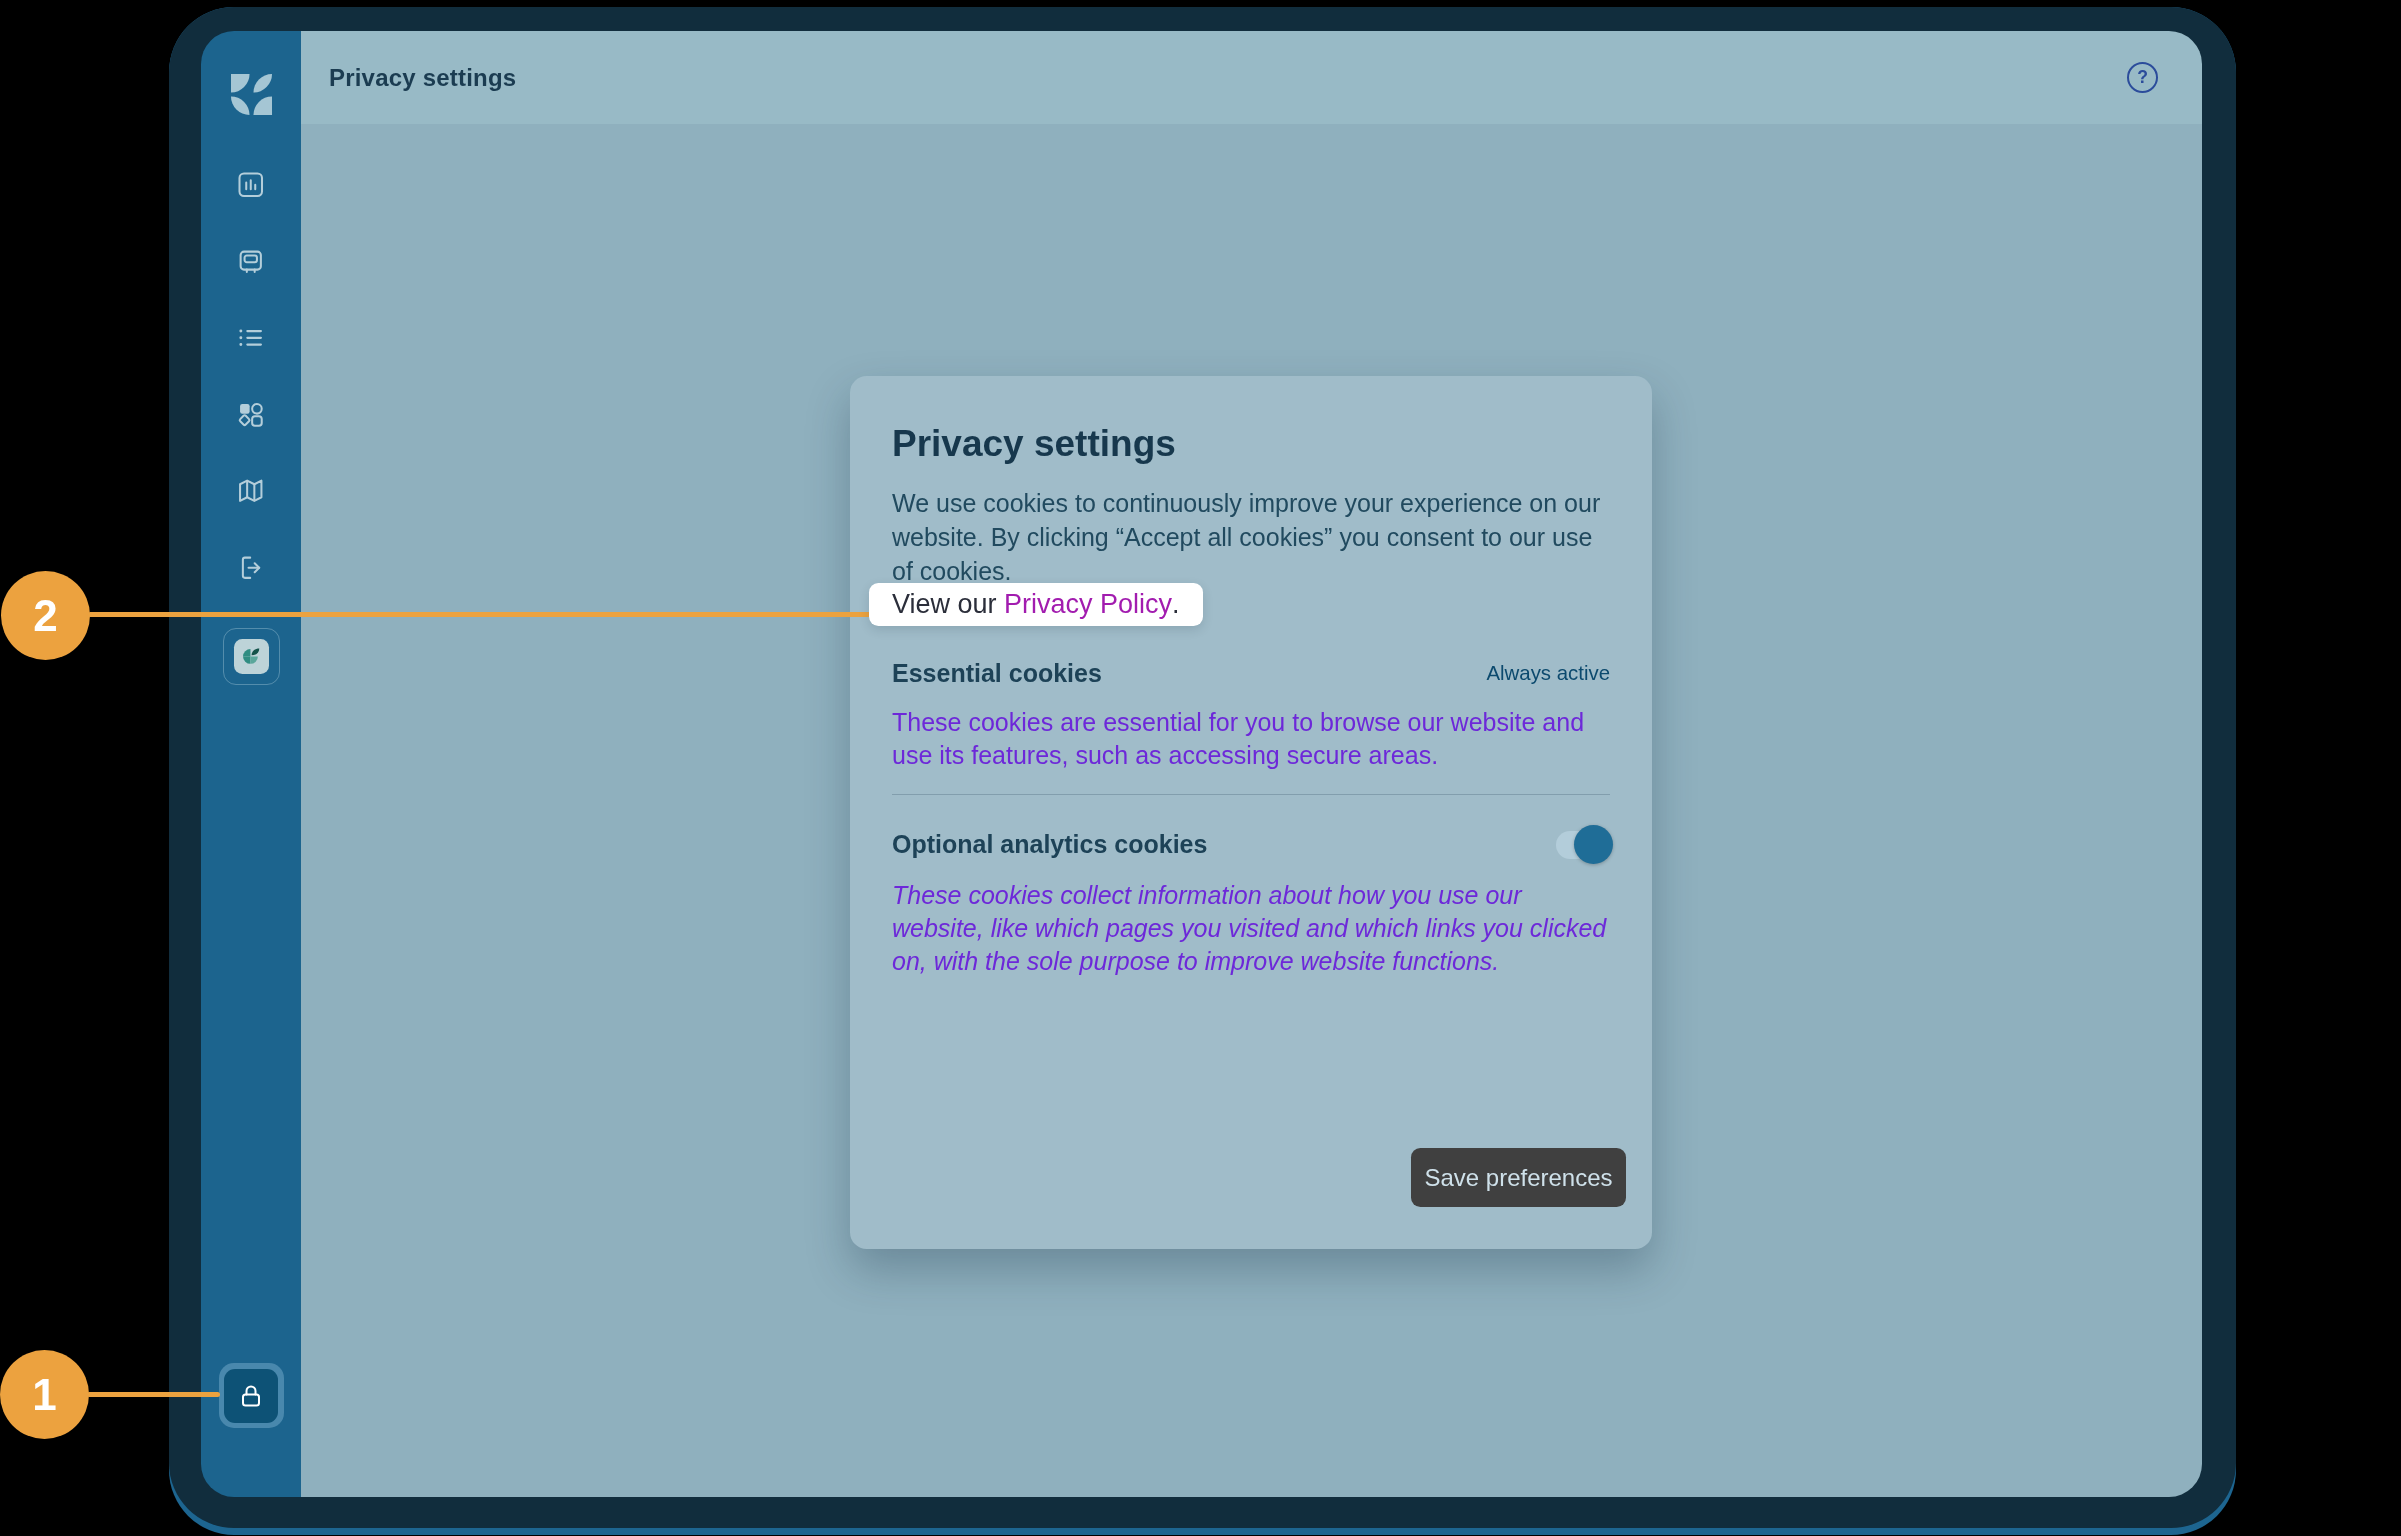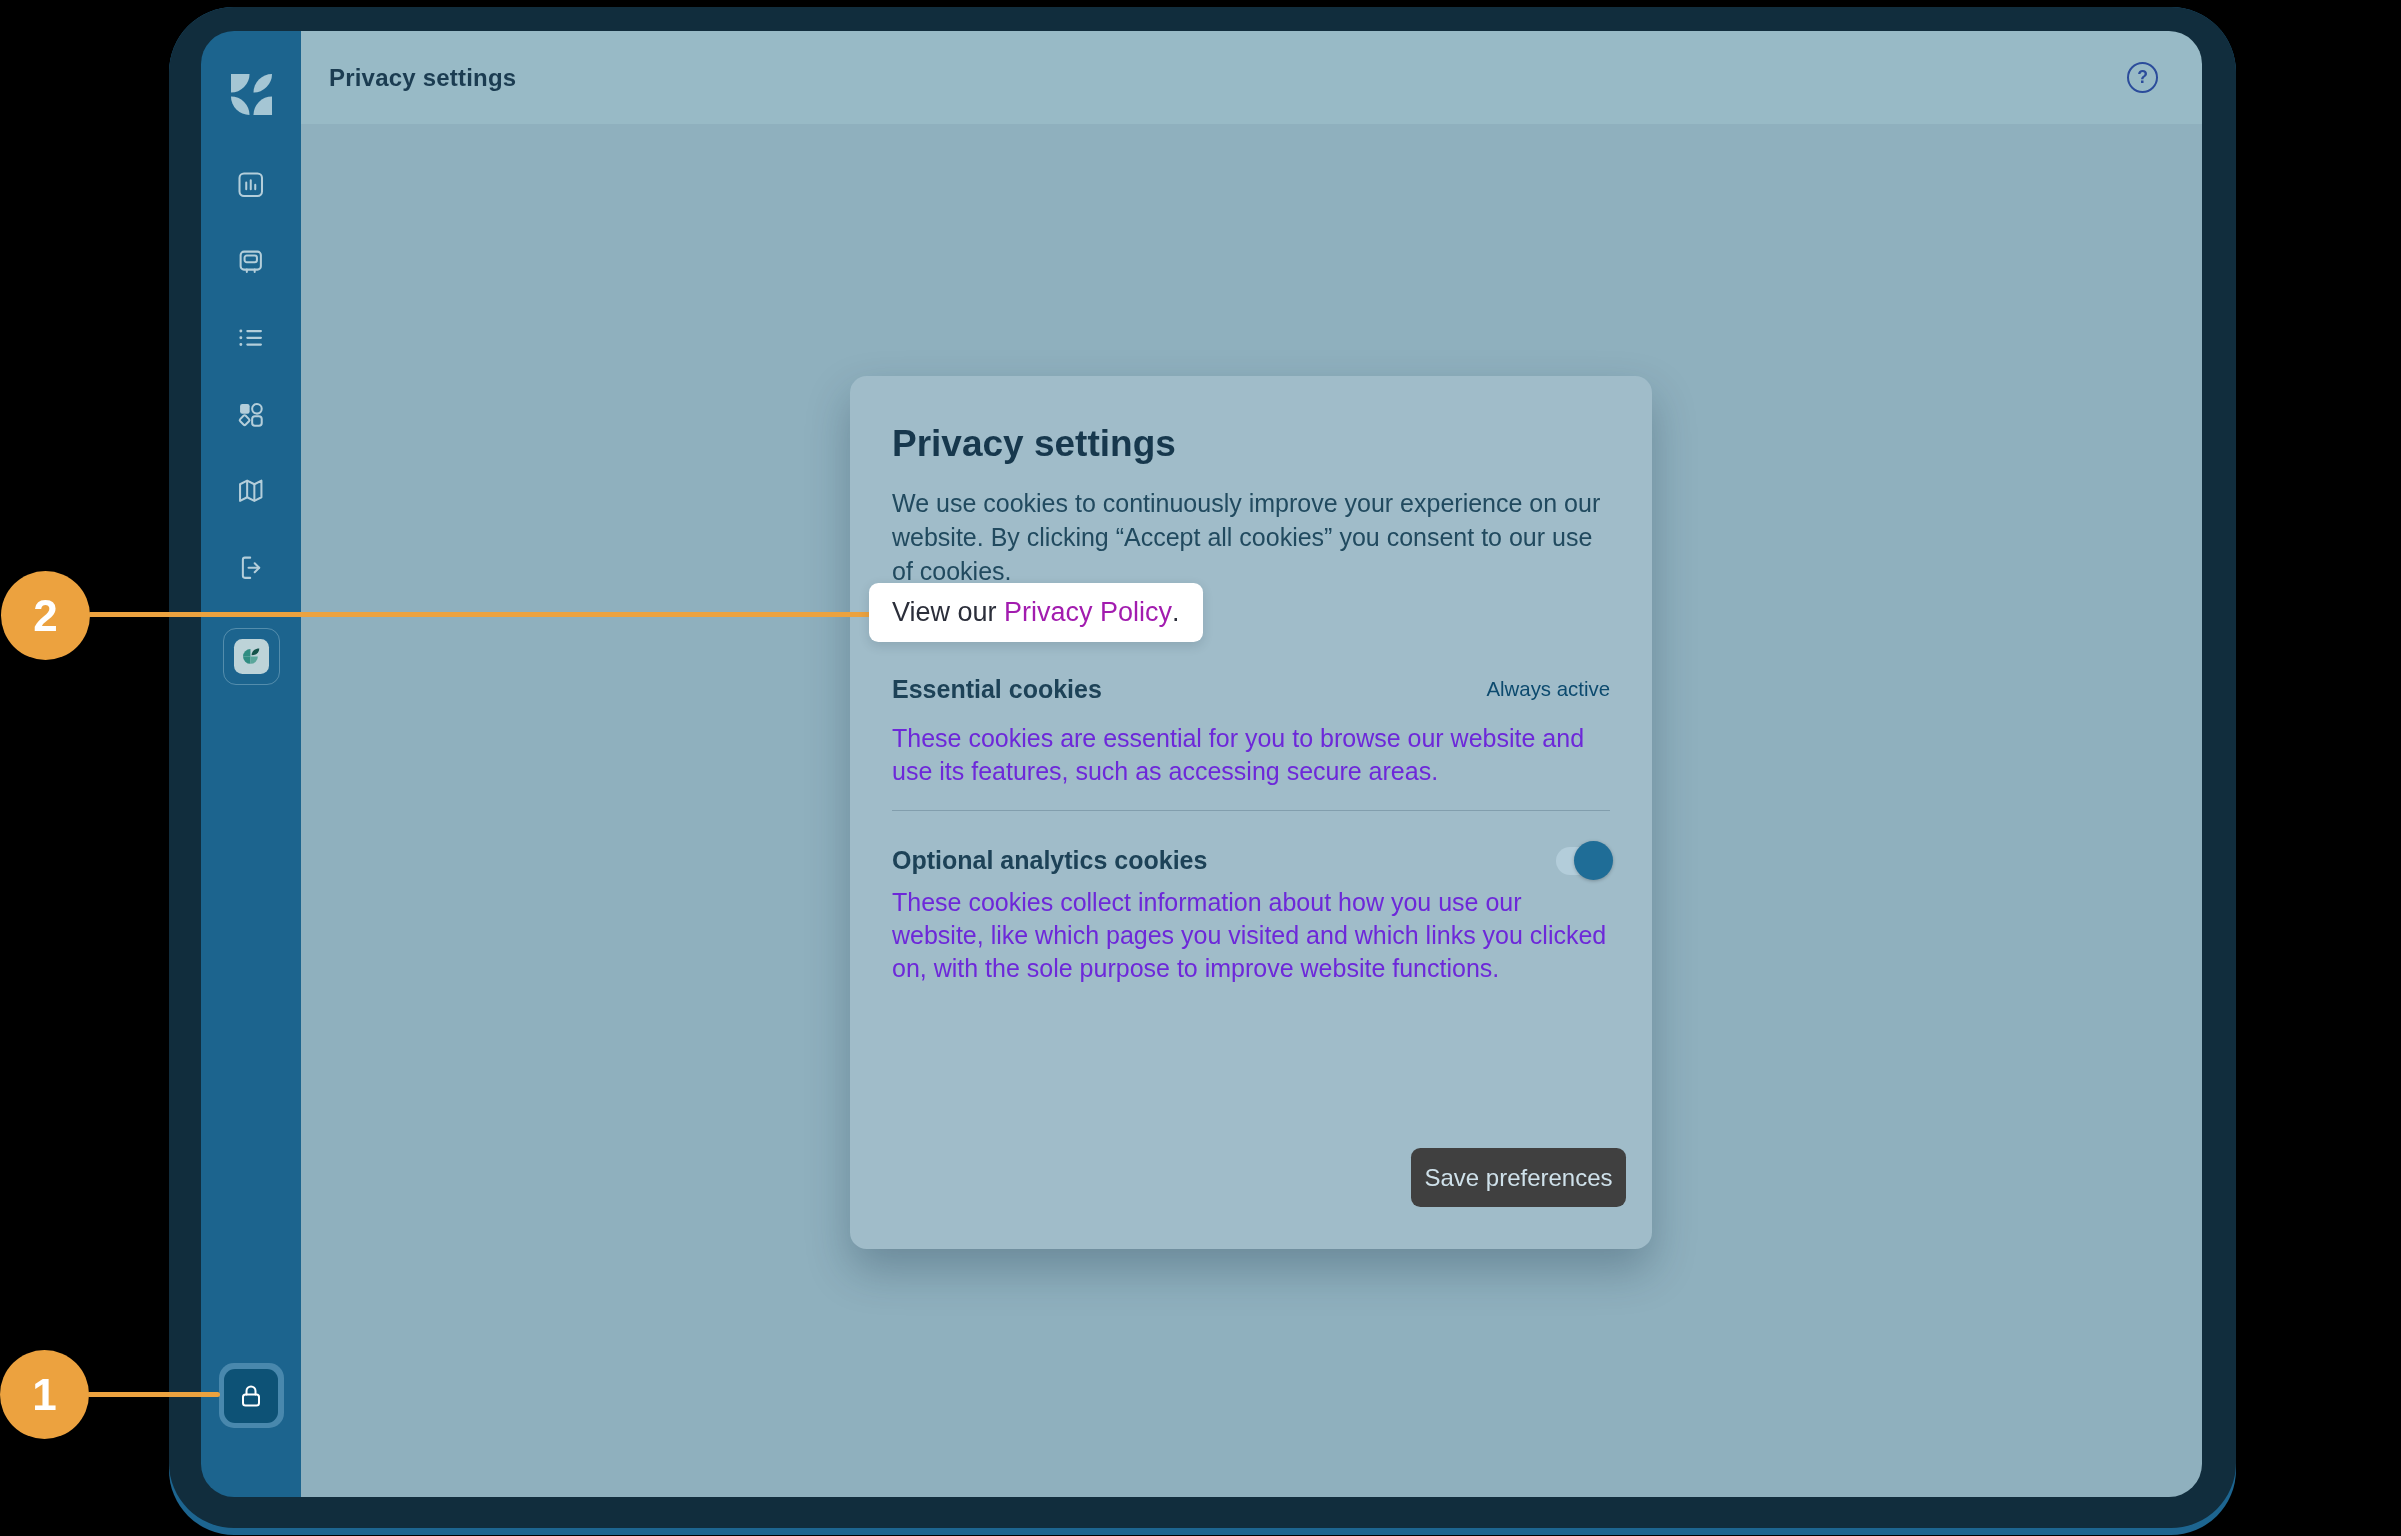--- a/index.html
+++ b/index.html
@@ -39,35 +39,35 @@
   .help-btn{width:31px;height:31px;border-radius:50%;border:2.3px solid #2b4c9b;
     background:transparent;color:#2b4c9b;font-size:17.6px;font-weight:700;
     display:flex;align-items:center;justify-content:center;cursor:pointer;padding:0;}
   .content{flex:1;background:#8fb0be;position:relative;}
   
   .modal{position:absolute;left:549px;top:252px;width:802px;height:873px;
     background:#a0bcc9;border-radius:16.7px;box-sizing:border-box;padding:0 42px;
     box-shadow:0 20.4px 44px rgba(15,40,60,.28);}
   .modal h1{margin:46px 0 0 0;font-size:37px;line-height:44px;font-weight:600;color:#17384d;}
   .modal .intro{margin:20.4px 0 0 0;font-size:25px;line-height:34px;color:#214a5f;max-width:746px;}
-  .policy-box{position:relative;z-index:6;margin:-5.6px 0 0 -23px;height:59px;
+  .policy-box{position:relative;z-index:6;margin:-5.6px 0 0 -23px;height:43px;
     width:fit-content;padding:0 23px;border-radius:9.3px;background:#ffffff;
     display:flex;align-items:center;font-size:27px;
     box-shadow:0 3.7px 11px rgba(20,40,60,.14);}
   .policy-prefix,.policy-suffix{color:#2b2e3a;white-space:pre;}
   .policy-link{color:#a21caf;font-weight:500;text-decoration:none;cursor:pointer;}
   .modal h2{margin:41px 0 0 0;font-size:31px;line-height:37px;font-weight:600;color:#17384d;}
   .row{display:flex;align-items:center;justify-content:space-between;}
   .row1{margin-top:33px;}
   .row2{margin-top:30px;height:39px;}
   .cookie-label{font-size:25px;font-weight:700;color:#1d4257;}
   .status{font-size:20.4px;color:#0c4a6e;}
   .desc{margin:18.5px 0 0 0;font-size:25px;line-height:33px;color:#6d28d9;}
   .desc1{max-width:723px;}
-  .desc2{margin-top:6px;max-width:746px;}
+  .desc2{margin-top:15px;max-width:746px;font-style:italic;}
   .divider{margin-top:22px;border:none;border-top:0.9px solid rgba(23,56,75,.22);width:100%;}
   .toggle{position:relative;width:54px;height:28px;border-radius:14px;background:#b3cdda;
     cursor:pointer;flex-shrink:0;}
   .knob{position:absolute;right:-2.8px;top:-5.6px;width:39px;height:39px;border-radius:50%;
     background:#1f6d97;box-shadow:0 0.9px 3.7px rgba(0,0,0,.25);}
   .save-btn{position:absolute;right:26px;bottom:42px;width:215px;height:59px;
     border:none;border-radius:9.3px;background:#404040;color:#cfe1ea;
     font-size:24px;font-weight:500;font-family:"Liberation Sans",sans-serif;cursor:pointer;}
   
   .callout{position:absolute;width:89px;height:89px;border-radius:50%;background:#eca23f;

